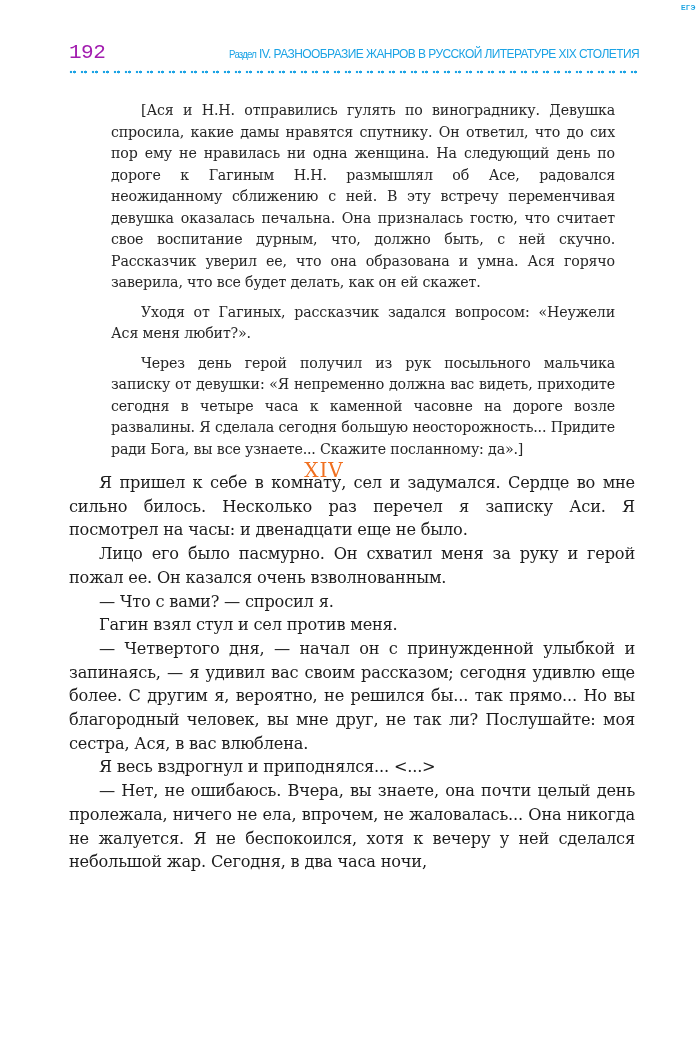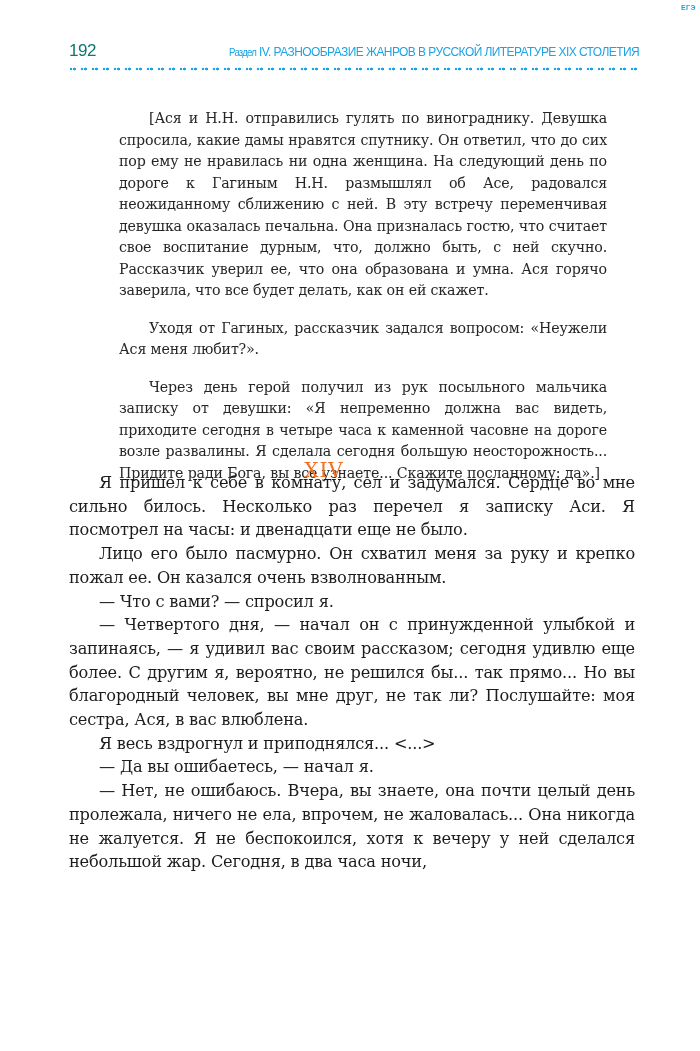--- a/index.html
+++ b/index.html
@@ -30,23 +30,23 @@
       top: 41px;
       left: 69px;
       width: 570px;
     }
     .header-row {
       display: flex;
       align-items: baseline;
       justify-content: space-between;
     }
     .page-number {
-      font-family: Liberation Sans, sans-serif;
-      font-size: 17px;
-      color: #0f766e;
+      font-family: Liberation Mono, monospace;
+      font-size: 21px;
+      color: #a21caf;
       letter-spacing: -0.5px;
     }
     .running-title {
       font-family: "Liberation Sans", sans-serif;
       font-size: 12.5px;
       color: #1ba3e5;
       letter-spacing: -0.6px;
       white-space: nowrap;
       transform: scaleX(0.96);
       transform-origin: right center;
@@ -70,21 +70,21 @@
       top: 92px;
       left: 103px;
       width: 520px;
       font-size: 14.2px;
       line-height: 21.5px;
       text-align: justify;
       color: #262626;
       letter-spacing: -0.15px;
     }
     .summary p {
-      margin: 16px;
+      margin: 8px;
       text-indent: 30px;
     }
     .summary p:first-child {
       text-indent: 30px;
     }
     .chapter-numeral {
       position: absolute;
       top: 458px;
       left: 0;
       width: 648px;
@@ -130,19 +130,19 @@
 <section class="summary">
   <p>[Ася и Н.Н. отправились гулять по винограднику. Девушка спросила, какие дамы нравятся спутнику. Он ответил, что до сих пор ему не нравилась ни одна женщина. На следующий день по дороге к Гагиным Н.Н. размышлял об Асе, радовался неожиданному сближению с ней. В эту встречу переменчивая девушка оказалась печальна. Она призналась гостю, что считает свое воспитание дурным, что, должно быть, с ней скучно. Рассказчик уверил ее, что она образована и умна. Ася горячо заверила, что все будет делать, как он ей скажет.</p>
   <p>Уходя от Гагиных, рассказчик задался вопросом: «Неужели Ася меня любит?».</p>
   <p>Через день герой получил из рук посыльного мальчика записку от девушки: «Я непременно должна вас видеть, приходите сегодня в четыре часа к каменной часовне на дороге возле развалины. Я сделала сегодня большую неосторожность... Придите ради Бога, вы все узнаете... Скажите посланному: да».]</p>
 </section>
 
 <h2 class="chapter-numeral" style="margin:0;font-weight:normal;">XIV</h2>
 
 <section class="main-text">
   <p>Я пришел к себе в комнату, сел и задумался. Сердце во мне сильно билось. Несколько раз перечел я записку Аси. Я посмотрел на часы: и двенадцати еще не было.</p>
-  <p>Лицо его было пасмурно. Он схватил меня за руку и крепко пожал ее. Он казался очень взволнованным.</p>
+  <p>Лицо его было пасмурно. Он схватил меня за руку и герой пожал ее. Он казался очень взволнованным.</p>
   <p>— Что с вами? — спросил я.</p>
+  <p>Гагин взял стул и сел против меня.</p>
   <p>— Четвертого дня, — начал он с принужденной улыбкой и запинаясь, — я удивил вас своим рассказом; сегодня удивлю еще более. С другим я, вероятно, не решился бы... так прямо... Но вы благородный человек, вы мне друг, не так ли? Послушайте: моя сестра, Ася, в вас влюблена.</p>
   <p>Я весь вздрогнул и приподнялся... &lt;...&gt;</p>
-  <p>— Да вы ошибаетесь, — начал я.</p>
   <p>— Нет, не ошибаюсь. Вчера, вы знаете, она почти целый день пролежала, ничего не ела, впрочем, не жаловалась... Она никогда не жалуется. Я не беспокоился, хотя к вечеру у ней сделался небольшой жар. Сегодня, в два часа ночи,</p>
 </section>
 
 </body></html>

